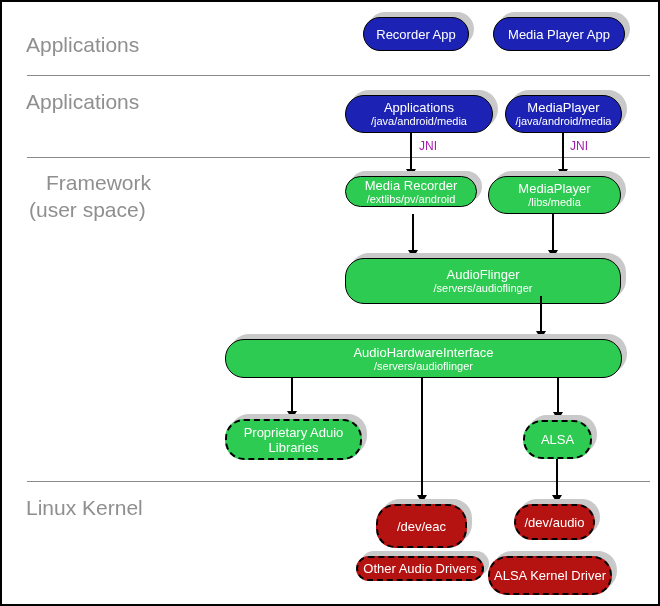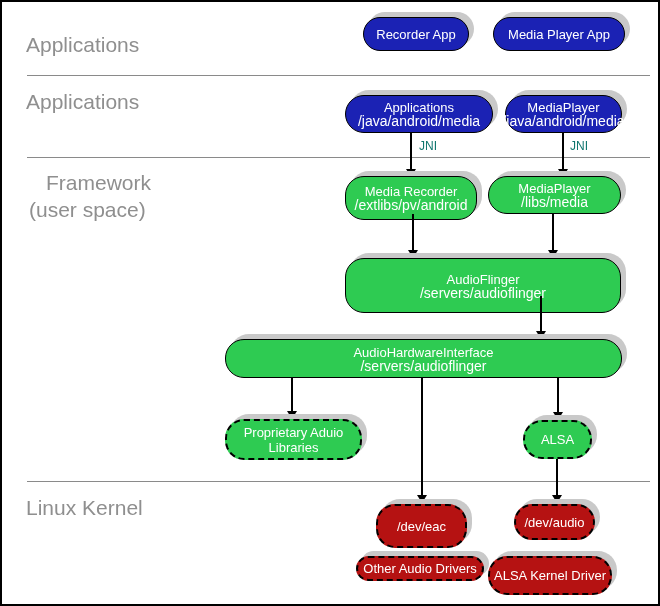--- a/index.html
+++ b/index.html
@@ -29,37 +29,37 @@
     border-radius:19px;
     color:#fff;
     display:flex;flex-direction:column;
     align-items:center;justify-content:center;
     text-align:center;
     box-sizing:border-box;
     box-shadow:5px -5px 0 var(--shadow);
     padding:1px 4px;
   }
   .pill .t{font-size:13px;line-height:15px;}
-  .pill .s{font-size:14px;line-height:13px;}
+  .pill .s{font-size:11px;line-height:13px;}
   .blue{background:var(--blue);}
   .green{background:var(--green);}
   .red{background:var(--red);}
   .dashed{border:2px dashed #000;}
   .vline{
     position:absolute;width:2px;background:#000;
   }
   .ah{
     position:absolute;width:0;height:0;
     border-left:5px solid transparent;
     border-right:5px solid transparent;
     border-top:8px solid #000;
   }
   .jni{
     position:absolute;
-    color:#0f766e;font-size:12px;
+    color:#a21caf;font-size:12px;
   }
 </style>
 </head>
 <body>
 
 <div id="canvas">
 
   <div class="sec-label" style="left:24px;top:31px;">Applications</div>
   <div class="sec-label" style="left:24px;top:88px;">Applications</div>
   <div class="sec-label" style="left:44px;top:169px;">Framework</div>
@@ -87,35 +87,35 @@
   </div>
 
   <div class="vline" style="left:408px;top:131px;height:37px;"></div>
   <div class="ah" style="left:404px;top:167px;"></div>
   <div class="jni" style="left:417px;top:137px;">JNI</div>
 
   <div class="vline" style="left:560px;top:131px;height:37px;"></div>
   <div class="ah" style="left:556px;top:167px;"></div>
   <div class="jni" style="left:568px;top:137px;">JNI</div>
 
-  <div class="pill green" style="left:343px;top:174px;width:132px;height:44px;">
+  <div class="pill green" style="left:343px;top:174px;width:132px;height:31px;">
     <span class="t">Media Recorder</span>
     <span class="s">/extlibs/pv/android</span>
   </div>
   <div class="pill green" style="left:486px;top:174px;width:133px;height:38px;">
     <span class="t">MediaPlayer</span>
     <span class="s">/libs/media</span>
   </div>
 
   <div class="vline" style="left:410px;top:212px;height:37px;"></div>
   <div class="ah" style="left:406px;top:248px;"></div>
   <div class="vline" style="left:550px;top:212px;height:37px;"></div>
   <div class="ah" style="left:546px;top:248px;"></div>
 
-  <div class="pill green" style="left:343px;top:256px;width:276px;height:55px;">
+  <div class="pill green" style="left:343px;top:256px;width:276px;height:46px;">
     <span class="t">AudioFlinger</span>
     <span class="s">/servers/audioflinger</span>
   </div>
 
   <div class="vline" style="left:538px;top:294px;height:36px;"></div>
   <div class="ah" style="left:534px;top:329px;"></div>
 
   <div class="pill green" style="left:223px;top:337px;width:397px;height:39px;">
     <span class="t">AudioHardwareInterface</span>
     <span class="s">/servers/audioflinger</span>

